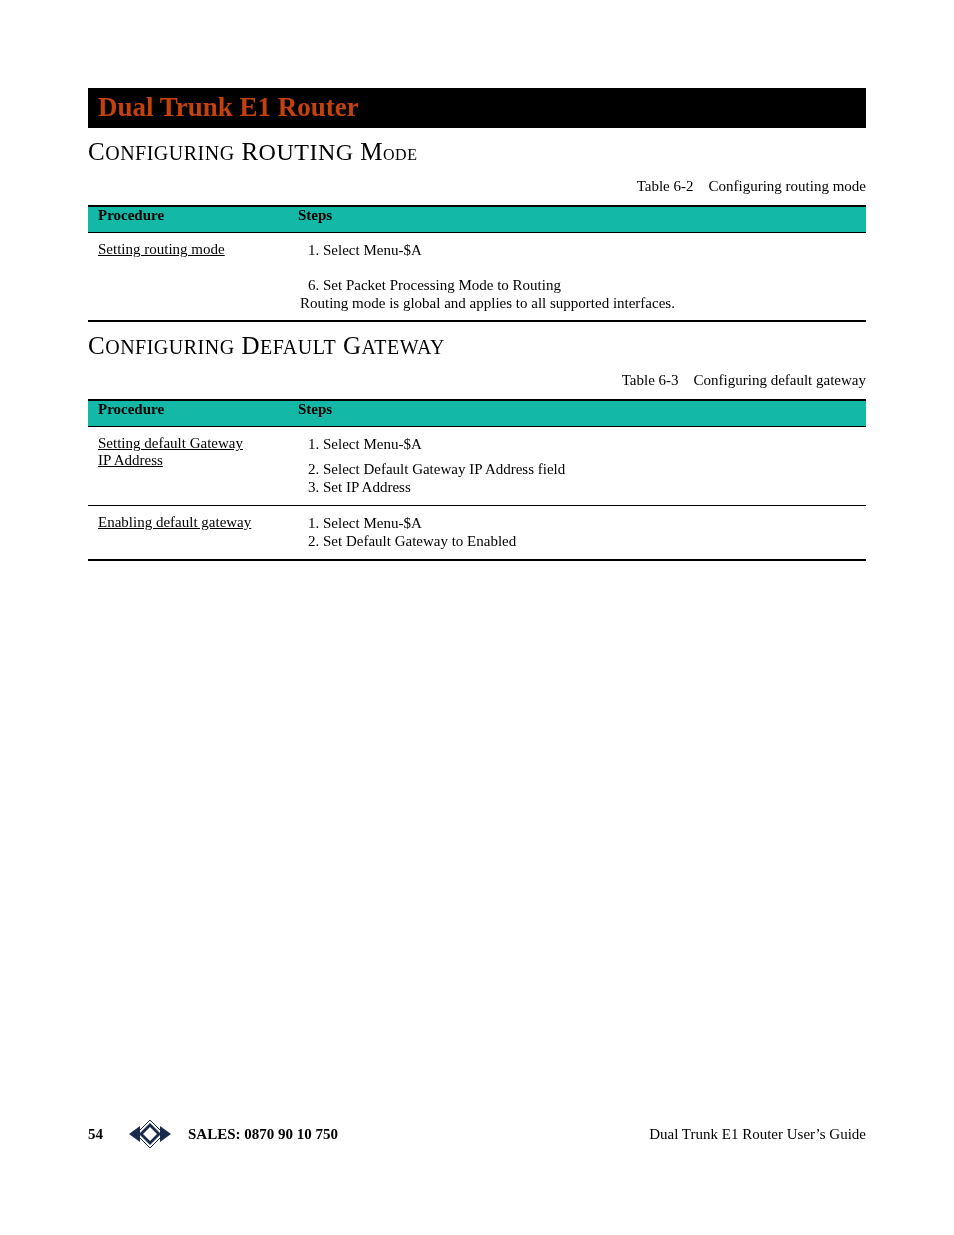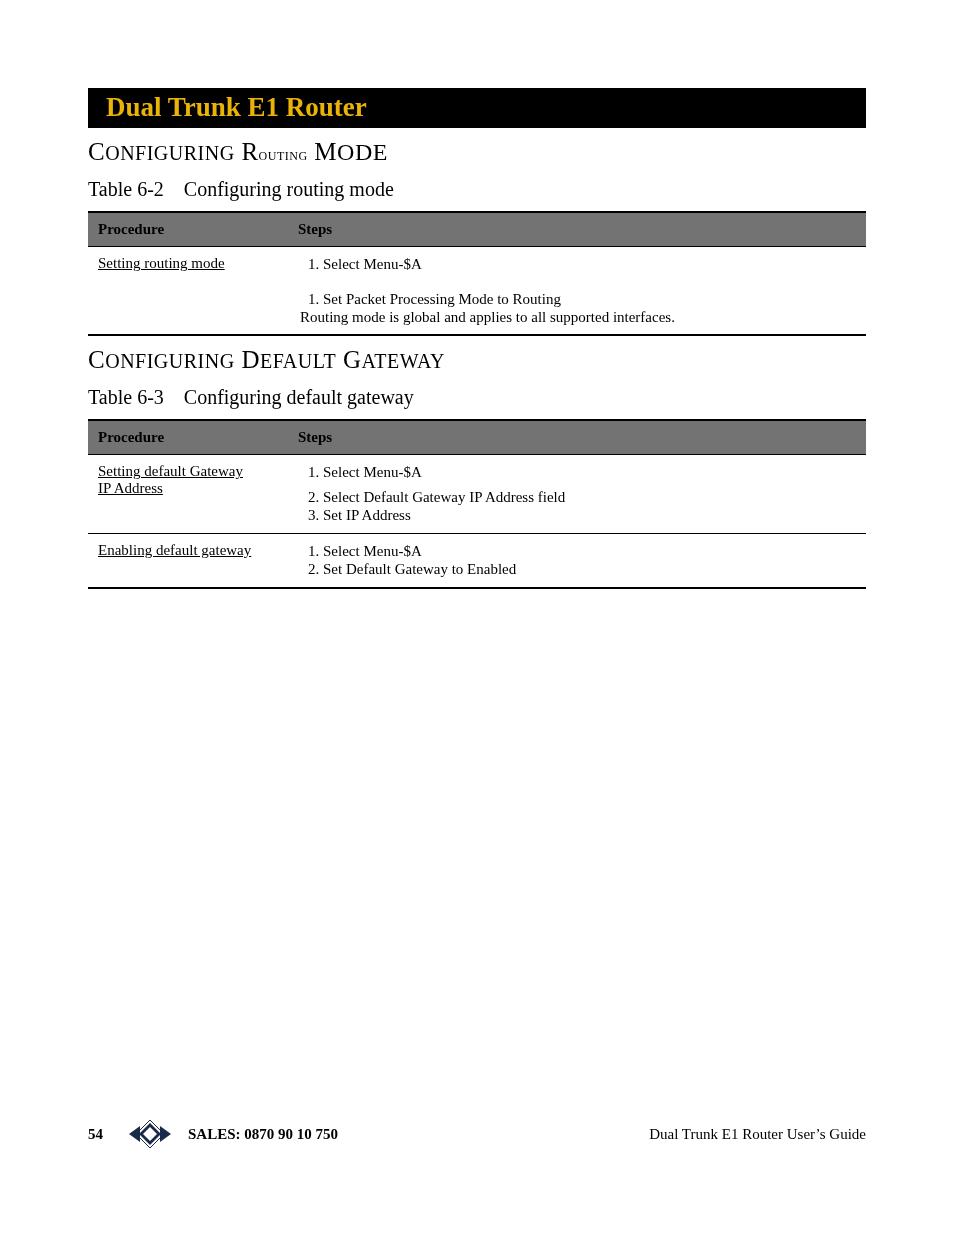--- a/index.html
+++ b/index.html
@@ -15,50 +15,50 @@
   }
   .page {
     position: relative;
     width: 954px;
     height: 1235px;
     box-sizing: border-box;
     padding: 88px 88px 0 88px;
   }
   .title-bar {
     background: #000;
-    color: #eab308;
+    color: #c2410c;
     font-weight: bold;
     font-size: 27px;
-    padding: 3px 10px 5px 18px;
+    padding: 3px 10px 5px 10px;
     line-height: 1.2;
   }
   .section-heading {
     font-size: 25px;
     font-variant: small-caps;
     margin-top: 10px;
     margin-bottom: 12px;
     letter-spacing: 0.5px;
   }
   .section-heading.second {
   }
   .table-caption {
-    text-align: left;
-    font-size: 20px;
+    text-align: right;
+    font-size: 15px;
     margin: 4px 0 10px 0;
   }
   table.proc {
     width: 100%;
     border-collapse: collapse;
     font-size: 15px;
   }
   table.proc thead th {
-    background: #737373;
+    background: #14b8a6;
     text-align: left;
     font-weight: bold;
-    padding: 8px 10px 8px 10px;
+    padding: 0 10px 8px 10px;
     border-top: 2px solid #000;
     border-bottom: 1px solid #000;
   }
   table.proc td {
     vertical-align: top;
     padding: 8px 10px 8px 10px;
   }
   table.proc td.proc-col {
     width: 180px;
     text-decoration: underline;
@@ -112,42 +112,42 @@
 </style>
 </head>
 <body>
 
 <div class="page">
 
   <div class="title-bar">
     <span>Dual Trunk E1 Router</span>
   </div>
 
-  <div class="section-heading">C<span style="font-size:20px">ONFIGURING</span> R<span style="font-size:12px">OUTING</span> M<span style="font-size:24px">ODE</span></div>
+  <div class="section-heading">C<span style="font-size:20px">ONFIGURING</span> R<span style="font-size:24px">OUTING</span> M<span style="font-size:16px">ODE</span></div>
 
   <div class="table-caption">Table 6-2 Configuring routing mode</div>
 
   <table class="proc">
     <thead>
       <tr>
         <th>Procedure</th>
         <th>Steps</th>
       </tr>
     </thead>
     <tbody>
       <tr>
         <td class="proc-col">Setting routing mode</td>
         <td class="steps-col">
           <div class="step-line">1. Select Menu-$A</div>
         </td>
       </tr>
       <tr class="last-row">
         <td class="proc-col"></td>
         <td class="steps-col">
-          <div class="step-line">1. Set Packet Processing Mode to Routing</div>
+          <div class="step-line">6. Set Packet Processing Mode to Routing</div>
           <div class="note-line">Routing mode is global and applies to all supported interfaces.</div>
         </td>
       </tr>
     </tbody>
   </table>
 
   <div class="section-heading second">C<span style="font-size:20px">ONFIGURING</span> D<span style="font-size:20px">EFAULT</span> G<span style="font-size:20px">ATEWAY</span></div>
 
   <div class="table-caption">Table 6-3 Configuring default gateway</div>
 

